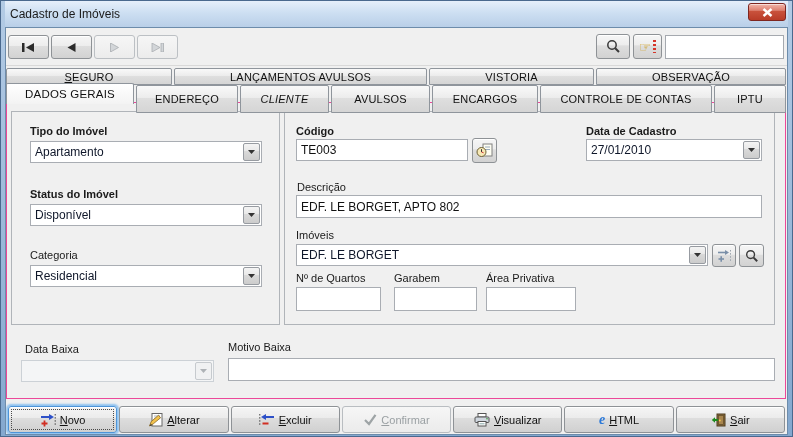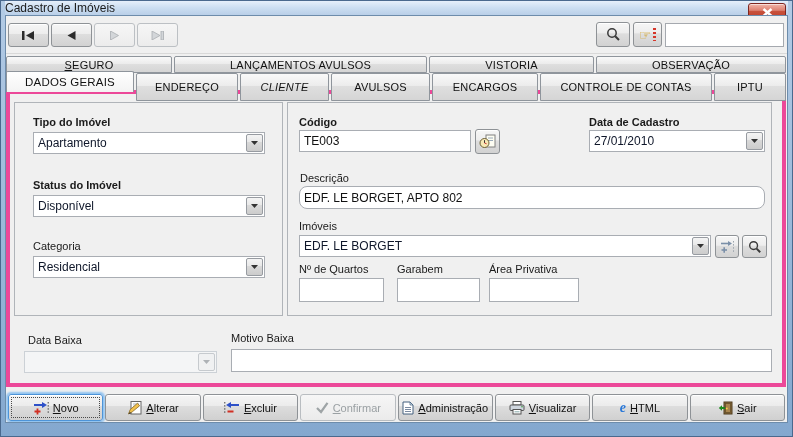--- a/index.html
+++ b/index.html
@@ -5,23 +5,23 @@
   html,body{margin:0;padding:0;background:#fff;}
   *{box-sizing:border-box;}
   .win{
     position:relative;width:793px;height:437px;
     font-family:"Liberation Sans","DejaVu Sans",sans-serif;
     border:1px solid #4a698e;
     background:linear-gradient(#b3cbe5,#84a8cf);
     padding:0 4px 4px;
   }
   .titlebar{
-    position:relative;height:14px;
+    position:relative;height:26px;
     display:flex;align-items:center;
-    font-size:12px;color:#1b1b1b;
+    font-size:12px;color:#1b1b1b;padding-left:5px;
   }
   .closebtn{
     position:absolute;right:2px;top:2px;width:38px;height:18px;
     border:1px solid #7e2620;border-radius:3px;
     background:linear-gradient(#f2b6aa,#dd8070 40%,#c9523c 45%,#b83c28);
     box-shadow:inset 0 1px 0 rgba(255,255,255,.55);
     display:flex;align-items:center;justify-content:center;cursor:pointer;
   }
   .client{
     position:relative;background:#f0f0f0;height:408px;
@@ -46,21 +46,21 @@
     border:1px solid #8f959c;border-radius:2px 2px 0 0;
     background:linear-gradient(#f9f9f9,#ececec 45%,#dfdfdf 46%,#d5d5d5);
     white-space:nowrap;overflow:hidden;cursor:pointer;
   }
   .tab.active{
     background:linear-gradient(#ffffff,#f3f3f3);
     margin-top:-2px;height:21px;z-index:6;border-bottom:none;font-size:11.5px;
   }
   .tabpage{
     position:absolute;left:0;top:74px;right:1px;height:297px;
-    border:4px solid #ec4899;background:#f0f0f0;z-index:1;
+    border:1px solid #ec4899;background:#f0f0f0;z-index:1;
   }
   .panel{position:absolute;border:1px solid #b0b4b9;background:#f0f0f0;}
   .lbl{position:absolute;font-size:11px;color:#1a1a1a;white-space:nowrap;}
   .lbl.b{font-weight:bold;}
   .input{
     position:absolute;height:22px;border:1px solid #a9adb3;background:#fff;
     font-family:"Liberation Sans","DejaVu Sans",sans-serif;font-size:12px;color:#111;padding:0 4px;
   }
   .combo{position:absolute;height:22px;border:1px solid #a9adb3;background:#fff;}
   .combo .val{position:absolute;left:4px;top:3px;font-size:12px;color:#0f172a;white-space:nowrap;}
@@ -245,21 +245,21 @@
         <div class="combo" style="left:301px;top:27px;width:176px;">
           <span class="val">27/01/2010</span>
           <span class="arrow">
             <svg width="7" height="4" viewBox="0 0 7 4">
                 <path d="M0 0 L7 0 L3.5 4 Z" fill="#333"></path>
               </svg>
           </span>
         </div>
 
         <span class="lbl" style="left:12px;top:69px;">Descrição</span>
-        <input class="input" style="left: 11px; top: 83px; width: 466px; height: 23px; border-radius: 8px;" value="EDF. LE BORGET, APTO 802">
+        <input class="input" style="left: 11px; top: 83px; width: 466px; height: 23px;" value="EDF. LE BORGET, APTO 802">
 
         <span class="lbl" style="left:11px;top:117px;">Imóveis</span>
         <div class="combo" style="left:11px;top:132px;width:412px;">
           <span class="val">EDF. LE BORGET</span>
           <span class="arrow">
             <svg width="7" height="4" viewBox="0 0 7 4">
                 <path d="M0 0 L7 0 L3.5 4 Z" fill="#333"></path>
               </svg>
           </span>
         </div>
@@ -330,30 +330,20 @@
         </svg>
         <span class="accel">Excluir</span>
       </div>
       <div class="fbtn disabled">
         <svg width="14" height="13" viewBox="0 0 14 13">
           <path d="M2 7 L6 11 L12.5 1.8" fill="none" stroke="#9ea4a6" stroke-width="2.2"></path>
         </svg>
         <span class="accel">Confirmar</span>
       </div>
       <div class="fbtn">
-        <svg width="12" height="14" viewBox="0 0 12 14">
-          <path d="M1 1 h7 l3 3 v9 h-10 z" fill="#fff" stroke="#44617e"></path>
-          <path d="M8 1 l3 3 h-3 z" fill="#d8e4f0" stroke="#44617e" stroke-width="0.7"></path>
-          <line x1="3" y1="6.5" x2="9" y2="6.5" stroke="#7a8aa0"></line>
-          <line x1="3" y1="8.5" x2="9" y2="8.5" stroke="#7a8aa0"></line>
-          <line x1="3" y1="10.5" x2="9" y2="10.5" stroke="#7a8aa0"></line>
-        </svg>
-        <span class="accel">Administração</span>
-      </div>
-      <div class="fbtn">
         <svg width="16" height="14" viewBox="0 0 16 14">
           <rect x="4" y="0.5" width="8" height="3.5" fill="#fff" stroke="#555"></rect>
           <rect x="1" y="4" width="14" height="5.5" rx="1" fill="#cfd6de" stroke="#555"></rect>
           <rect x="4" y="8.5" width="8" height="4.5" fill="#fff" stroke="#555"></rect>
           <line x1="5.5" y1="10.8" x2="10.5" y2="10.8" stroke="#8aa"></line>
           <circle cx="13" cy="5.8" r="0.8" fill="#3c9b3c"></circle>
         </svg>
         <span class="accel">Visualizar</span>
       </div>
       <div class="fbtn">

